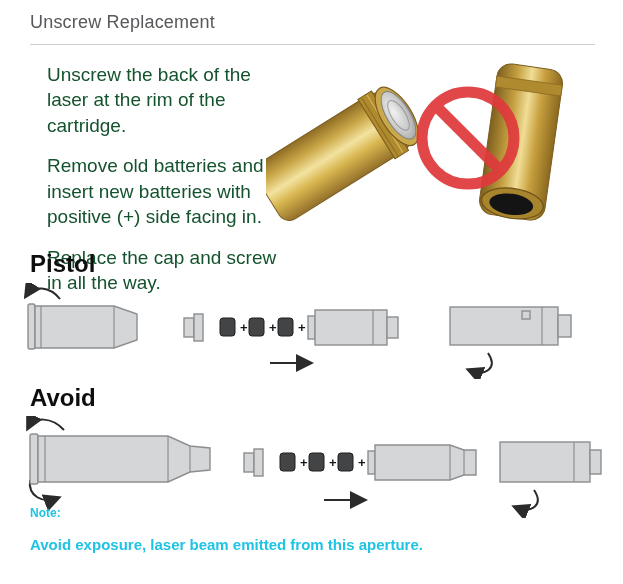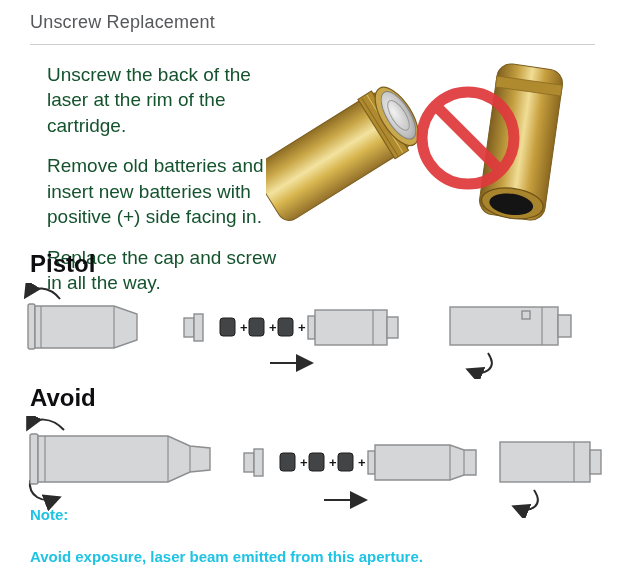--- a/index.html
+++ b/index.html
@@ -21,24 +21,24 @@
   .product-photo{position:absolute;left:266px;top:50px;width:348px;height:192px;}
   .section-title{
     position:absolute;left:30px;font-weight:bold;color:#0e0e10;font-size:24px;
   }
   .pistol-title{top:250px;}
   .rifle-title{top:384px;}
   .diagram{position:absolute;left:18px;}
   .pistol-diagram{top:283px;width:587px;height:96px;}
   .rifle-diagram{top:416px;width:587px;height:102px;}
   .note-label{
-    position:absolute;left:30px;top:506px;font-size:15px;font-weight:bold;color:#1fc3e4;
+    position:absolute;left:30px;top:506px;font-size:12px;font-weight:bold;color:#1fc3e4;
   }
   .note-text{
-    position:absolute;left:30px;top:548px;font-size:15px;font-weight:bold;color:#1fc3e4;
+    position:absolute;left:30px;top:536px;font-size:15px;font-weight:bold;color:#1fc3e4;
   }
   svg{display:block;}
   .part{fill:#d5d6d8;stroke:#8c8e90;stroke-width:1.4;}
   .part-line{stroke:#8c8e90;stroke-width:1.2;fill:none;}
   .cell{fill:#434446;stroke:#1f1f1f;stroke-width:1;}
   .plus{font-size:13px;font-weight:bold;fill:#161616;font-family:"Liberation Sans",sans-serif;}
   .arrow{stroke:#2b2b2b;stroke-width:2;fill:none;}
 </style>
 </head>
 <body>

